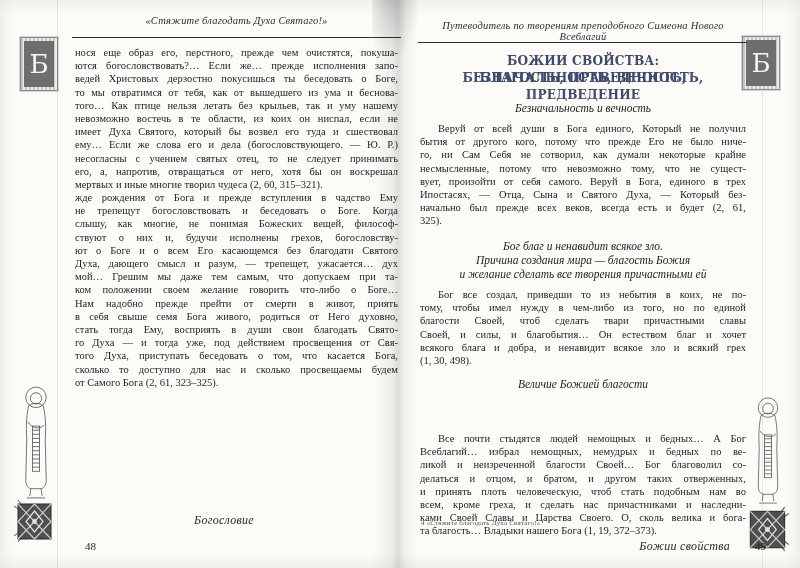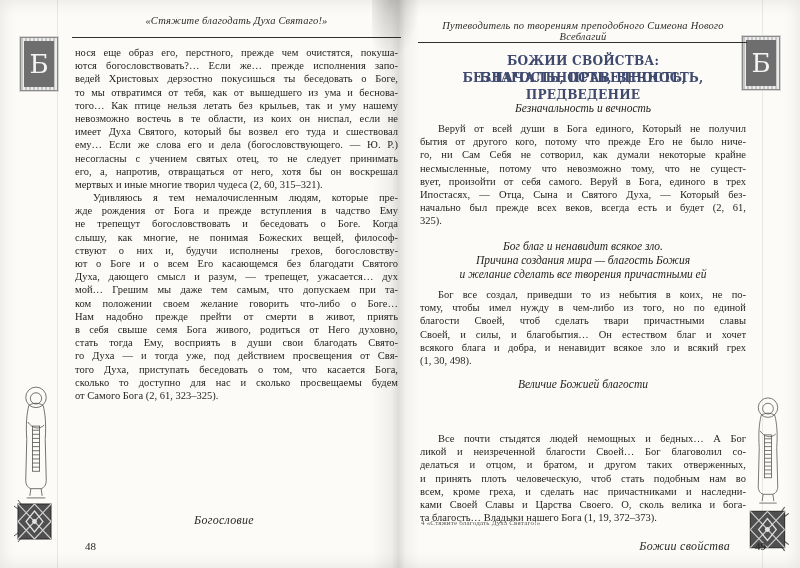--- a/index.html
+++ b/index.html
@@ -101,21 +101,20 @@
             <div class="tline">то мы отвратимся от тебя, как от вышедшего из ума и беснова-</div>
             <div class="tline">того… Как птице нельзя летать без крыльев, так и уму нашему</div>
             <div class="tline">невозможно востечь в те области, из коих он ниспал, если не</div>
             <div class="tline">имеет Духа Святого, который бы возвел его туда и сшествовал</div>
             <div class="tline">ему… Если же слова его и дела (богословствующего. — Ю. Р.)</div>
             <div class="tline">несогласны с учением святых отец, то не следует принимать</div>
             <div class="tline">его, а, напротив, отвращаться от него, хотя бы он воскрешал</div>
             <div class="tline last">мертвых и иные многие творил чудеса (2, 60, 315–321).</div>
           </div>
         <div>
-            <div class="tline indent">Удивляюсь я тем немалочисленным людям, которые пре-</div>
             <div class="tline">жде рождения от Бога и прежде вступления в чадство Ему</div>
             <div class="tline">не трепещут богословствовать и беседовать о Боге. Когда</div>
             <div class="tline">слышу, как многие, не понимая Божеских вещей, философ-</div>
             <div class="tline">ствуют о них и, будучи исполнены грехов, богословству-</div>
             <div class="tline">ют о Боге и о всем Его касающемся без благодати Святого</div>
             <div class="tline">Духа, дающего смысл и разум, — трепещет, ужасается… дух</div>
             <div class="tline">мой… Грешим мы даже тем самым, что допускаем при та-</div>
             <div class="tline">ком положении своем желание говорить что-либо о Боге…</div>
             <div class="tline">Нам надобно прежде прейти от смерти в живот, приять</div>
             <div class="tline">в себя свыше семя Бога живого, родиться от Него духовно,</div>
@@ -196,20 +195,21 @@
           <div class="tline">Своей, и силы, и благобытия… Он естеством благ и хочет</div>
           <div class="tline">всякого блага и добра, и ненавидит всякое зло и всякий грех</div>
           <div class="tline last">(1, 30, 498).</div>
         </div>
 
       <div class="col subtitle" style="left:0;top:378px;width:326px;">
           <div class="tline last">Величие Божией благости</div>
         </div>
       <div class="col" style="left:0;top:400px;width:326px;margin-top:32px;">
           <div class="tline indent">Все почти стыдятся людей немощных и бедных… А Бог</div>
+          <div class="tline">Всеблагий… избрал немощных, немудрых и бедных по ве-</div>
           <div class="tline">ликой и неизреченной благости Своей… Бог благоволил со-</div>
           <div class="tline">делаться и отцом, и братом, и другом таких отверженных,</div>
           <div class="tline">и принять плоть человеческую, чтоб стать подобным нам во</div>
           <div class="tline">всем, кроме греха, и сделать нас причастниками и наследни-</div>
           <div class="tline">ками Своей Славы и Царства Своего. О, сколь велика и бога-</div>
           <div class="tline last">та благость… Владыки нашего Бога (1, 19, 372–373).</div>
         </div>
     </div>
 
     <div class="margin-art" style="left:751px;top:394px;">

